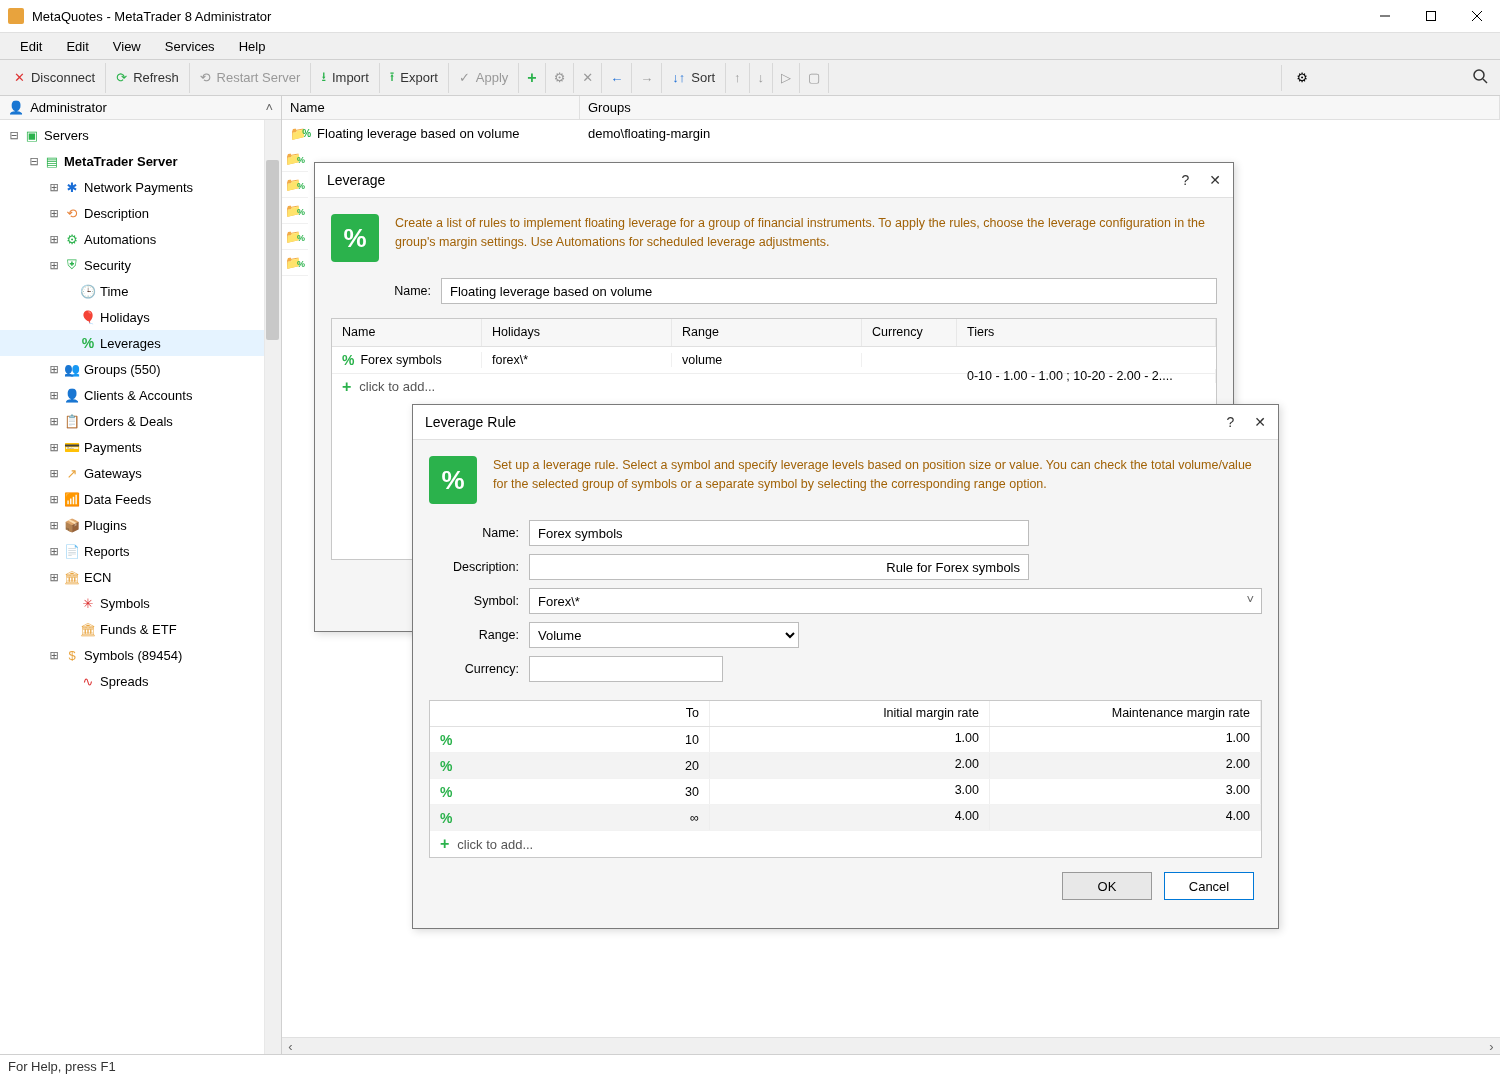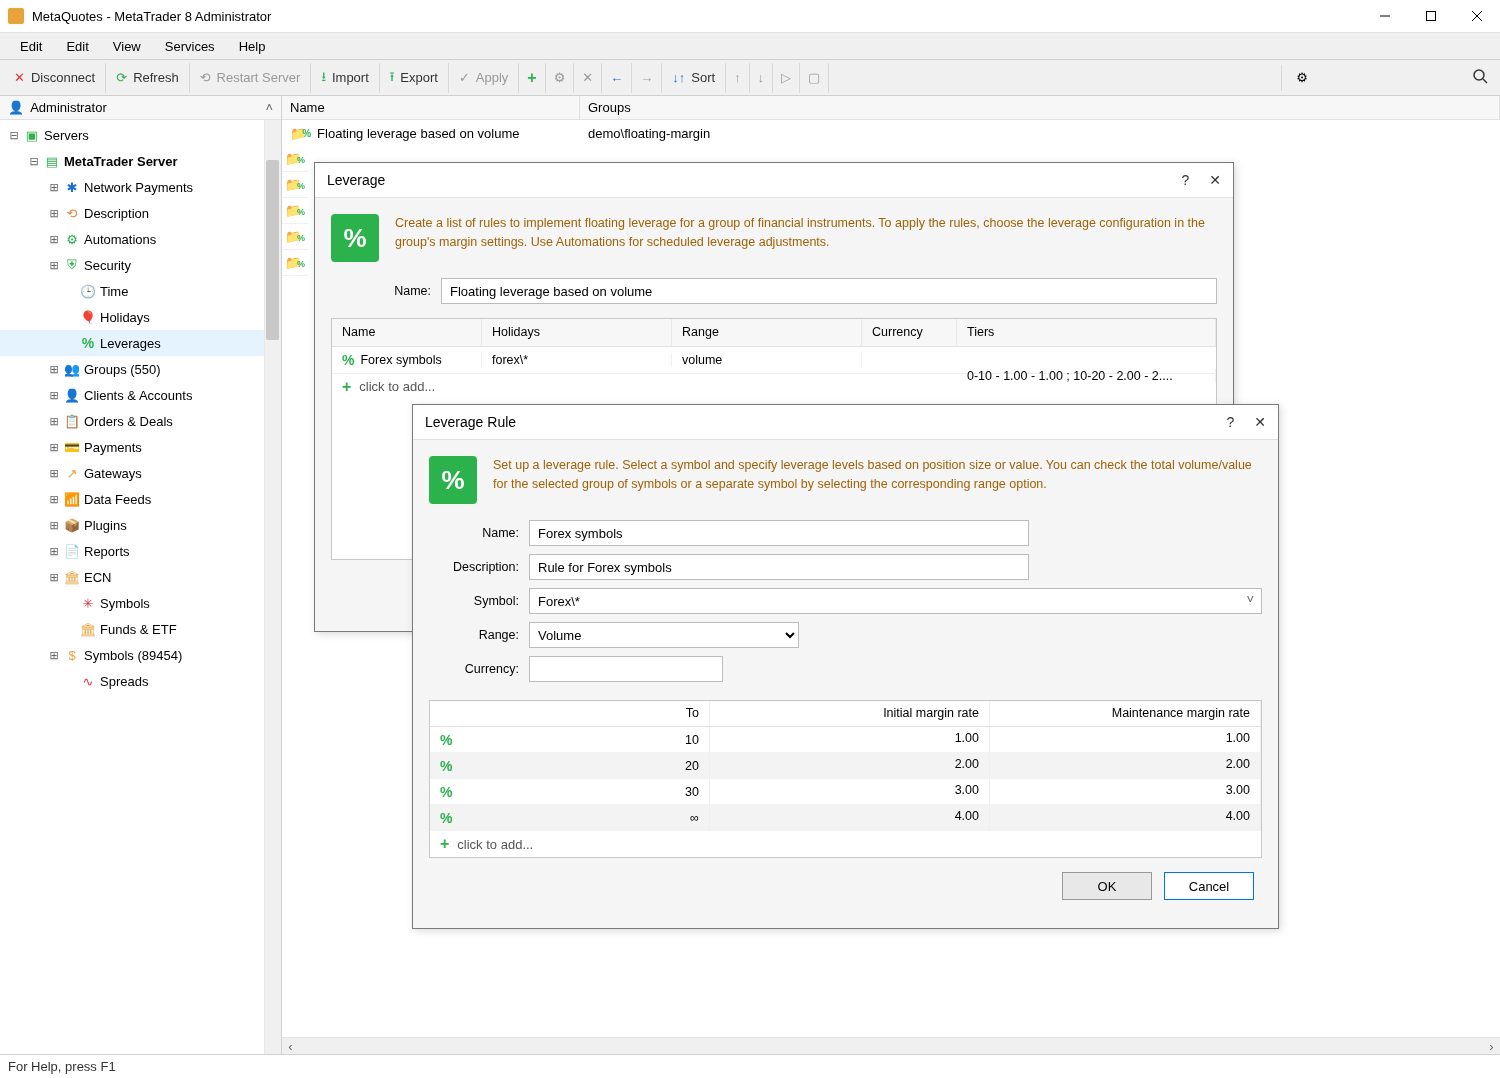--- a/index.html
+++ b/index.html
@@ -422,21 +422,21 @@
     <div class="dialog-desc-row">
       <div class="pct-badge">%</div>
       <div class="desc-text">Set up a leverage rule. Select a symbol and specify leverage levels based on position size or value. You can check the total volume/value for the selected group of symbols or a separate symbol by selecting the corresponding range option.</div>
     </div>
     <div class="form-row">
         <div class="form-label">Name:</div>
         <input class="form-input" style="flex: 0 0 500px;" value="Forex symbols">
       </div>
     <div class="form-row">
         <div class="form-label">Description:</div>
-        <input class="form-input" style="flex: 0 0 500px;" value="Rule for Forex symbols">
+        <input class="form-input" style="flex: 0 0 500px; text-align: right;" value="Rule for Forex symbols">
       </div>
     <div class="form-row">
         <div class="form-label">Symbol:</div>
       <div style="flex:1; position:relative;">
         <input class="form-input" style="width: 100%;" value="Forex\*">
         <span style="position:absolute; right:8px; top:4px; color:#666;">˅</span>
       </div>
     </div>
     <div class="form-row">
         <div class="form-label">Range:</div>

